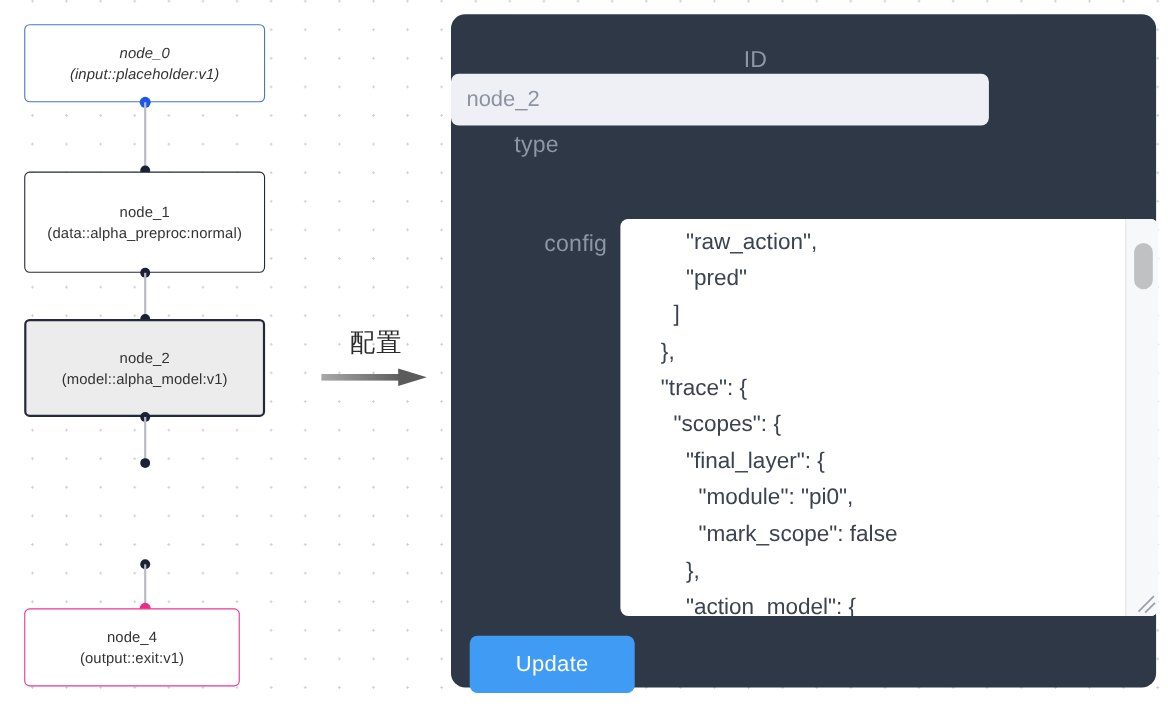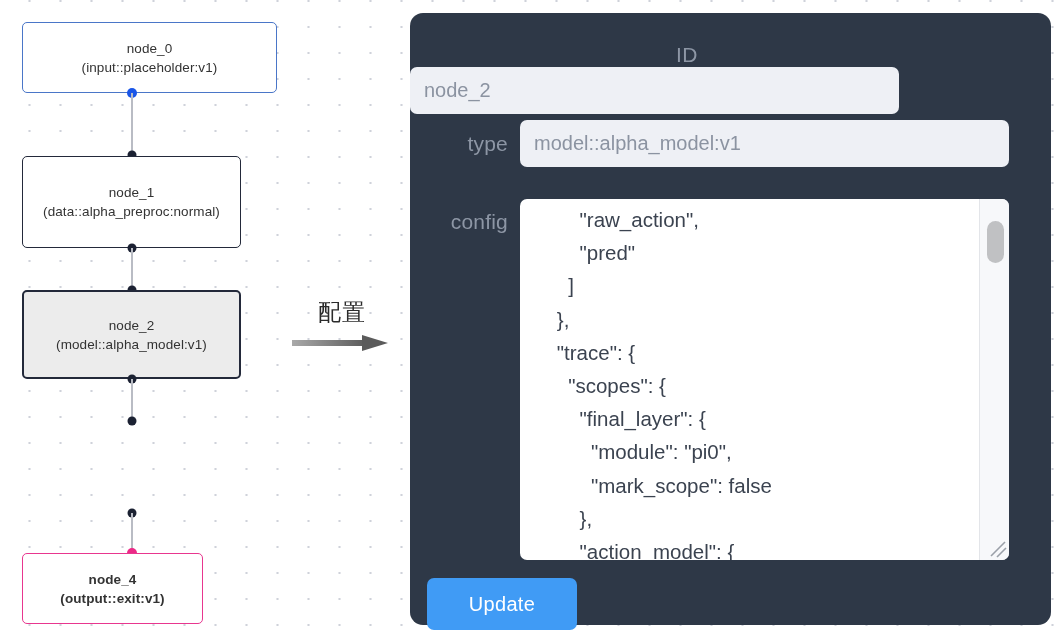--- a/index.html
+++ b/index.html
@@ -130,21 +130,21 @@
     outline: none;
   }
 
   .row-id   { left: 0px;  top: 30px; flex-direction: column;  }
   .row-type { left: 0px;  top: 107px; }
   .row-config { left: 0px; top: 186px; align-items: flex-start; }
 
   .row-id .field-input,
   .row-type .field-input { width: 489px; height: 47px; line-height: 47px; }
 
-  .row-config .field-label { padding-top: 11px; }
+  .row-config .field-label { padding-top: 11px; margin-left: 44px; }
 
   .config-box {
     position: relative;
     width: 489px;
     height: 361px;
     background: #ffffff;
     border-radius: 7px;
     box-sizing: border-box;
     overflow: hidden;
   }
@@ -198,21 +198,21 @@
     padding: 0;
   }
 </style>
 </head>
 <body>
 
 <div id="root">
 
   <div class="grid-canvas"></div>
 
-  <div class="node input-node" style="left:22px; top:22px; width:255px; height:71px;">
+  <div class="node input-node" style="left:22px; top:22px; width:219px; height:71px;font-style:italic;">
     <span class="node-line">node_0</span>
     <span class="node-line">(input::placeholder:v1)</span>
   </div>
   <div class="port port-blue" style="left:132px; top:93px;"></div>
   <div class="edge" style="left:131px; top:93px; height:62px;"></div>
   <div class="port" style="left:132px; top:155px;"></div>
 
   <div class="node plain-node" style="left:22px; top:156px; width:219px; height:92px;">
     <span class="node-line">node_1</span>
     <span class="node-line">(data::alpha_preproc:normal)</span>
@@ -226,21 +226,21 @@
     <span class="node-line">(model::alpha_model:v1)</span>
   </div>
   <div class="port" style="left:132px; top:379px;"></div>
   <div class="edge" style="left:131px; top:379px; height:42px;"></div>
   <div class="port" style="left:132px; top:421px;"></div>
 
   <div class="port" style="left:132px; top:513px;"></div>
   <div class="edge" style="left:131px; top:513px; height:40px;"></div>
   <div class="port port-pink" style="left:132px; top:553px;"></div>
 
-  <div class="node output-node" style="left:22px; top:553px; width:181px; height:71px;font-weight:bold;">
+  <div class="node output-node" style="left:22px; top:553px; width:196px; height:71px;">
     <span class="node-line">node_4</span>
     <span class="node-line">(output::exit:v1)</span>
   </div>
 
   <div class="arrow-wrap">
     <div class="arrow-label">配置</div>
   </div>
   <svg class="arrow-shape" viewBox="0 0 98 18">
     <defs>
       <linearGradient id="arrGrad" x1="0" y1="0" x2="1" y2="0">
@@ -254,21 +254,20 @@
 
   <div class="panel">
 
     <div class="field-row row-id">
       <div class="field-label">ID</div>
       <input class="field-input" type="text" readonly="" value="node_2" style="">
     </div>
 
     <div class="field-row row-type">
       <div class="field-label">type</div>
-      <input class="field-input" type="text" readonly="" value="model::alpha_model:v1" style="">
     </div>
 
     <div class="field-row row-config">
       <div class="field-label">config</div>
       <div class="config-box">
         <div class="config-text">        "raw_action",
         "pred"
       ]
     },
     "trace": {

